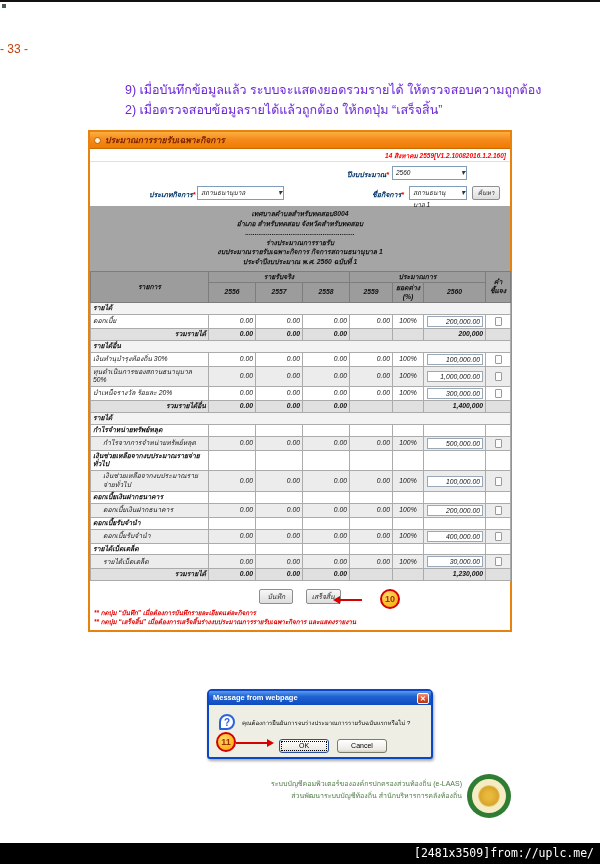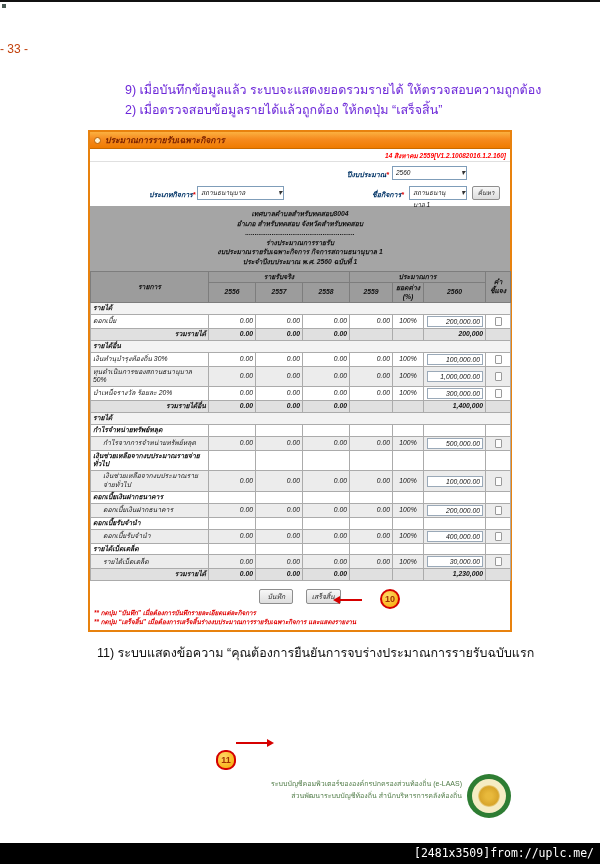--- a/index.html
+++ b/index.html
@@ -366,25 +366,34 @@
       <div>** กดปุ่ม “บันทึก” เมื่อต้องการบันทึกรายละเอียดแต่ละกิจการ</div>
       <div>** กดปุ่ม “เสร็จสิ้น” เมื่อต้องการเสร็จสิ้นร่างงบประมาณการรายรับเฉพาะกิจการ และแสดงรายงาน</div>
     </div>
   </div>
 
   <div class="arrow-head-left" style="left:333px; top:594px;"></div>
   <div class="arrow-line" style="left:340px; top:597px; width:22px;"></div>
   <div class="callout" style="left:360px; top:587px;margin-left:20px;">10</div>
 
   <div class="step11">
-    <div class="l1">11)  ระบบแสดงข้อความ “คุณต้องการยืนยันการจบร่างประมาณการรายรับฉบับแรก</div>
-  </div>
-
-
-  <div class="callout" style="left:216px; top:748px;border-radius:9px;">11</div>
+  </div>
+
+  <div class="dialog">
+    <div class="dlg-title">
+      <span>Message from webpage</span>
+      <span class="dlg-close">✕</span>
+    </div>
+    <div class="dlg-qicon">?</div>
+    <div class="dlg-msg">คุณต้องการยืนยันการจบร่างประมาณการรายรับฉบับแรกหรือไม่ ?</div>
+    <div class="dlg-btn ok">OK</div>
+    <div class="dlg-btn cancel">Cancel</div>
+  </div>
+
+  <div class="callout" style="left:216px; top:730px;">11</div>
   <div class="arrow-line" style="left:236px; top:740px; width:31px;"></div>
   <div class="arrow-head-right" style="left:267px; top:737px;"></div>
 
   <div class="footer-text">
     <div>ระบบบัญชีคอมพิวเตอร์ขององค์กรปกครองส่วนท้องถิ่น (e-LAAS)</div>
     <div>ส่วนพัฒนาระบบบัญชีท้องถิ่น   สำนักบริหารการคลังท้องถิ่น</div>
   </div>
   <div class="footer-logo">
     <div class="inner"></div>
     <div class="gold"></div>

